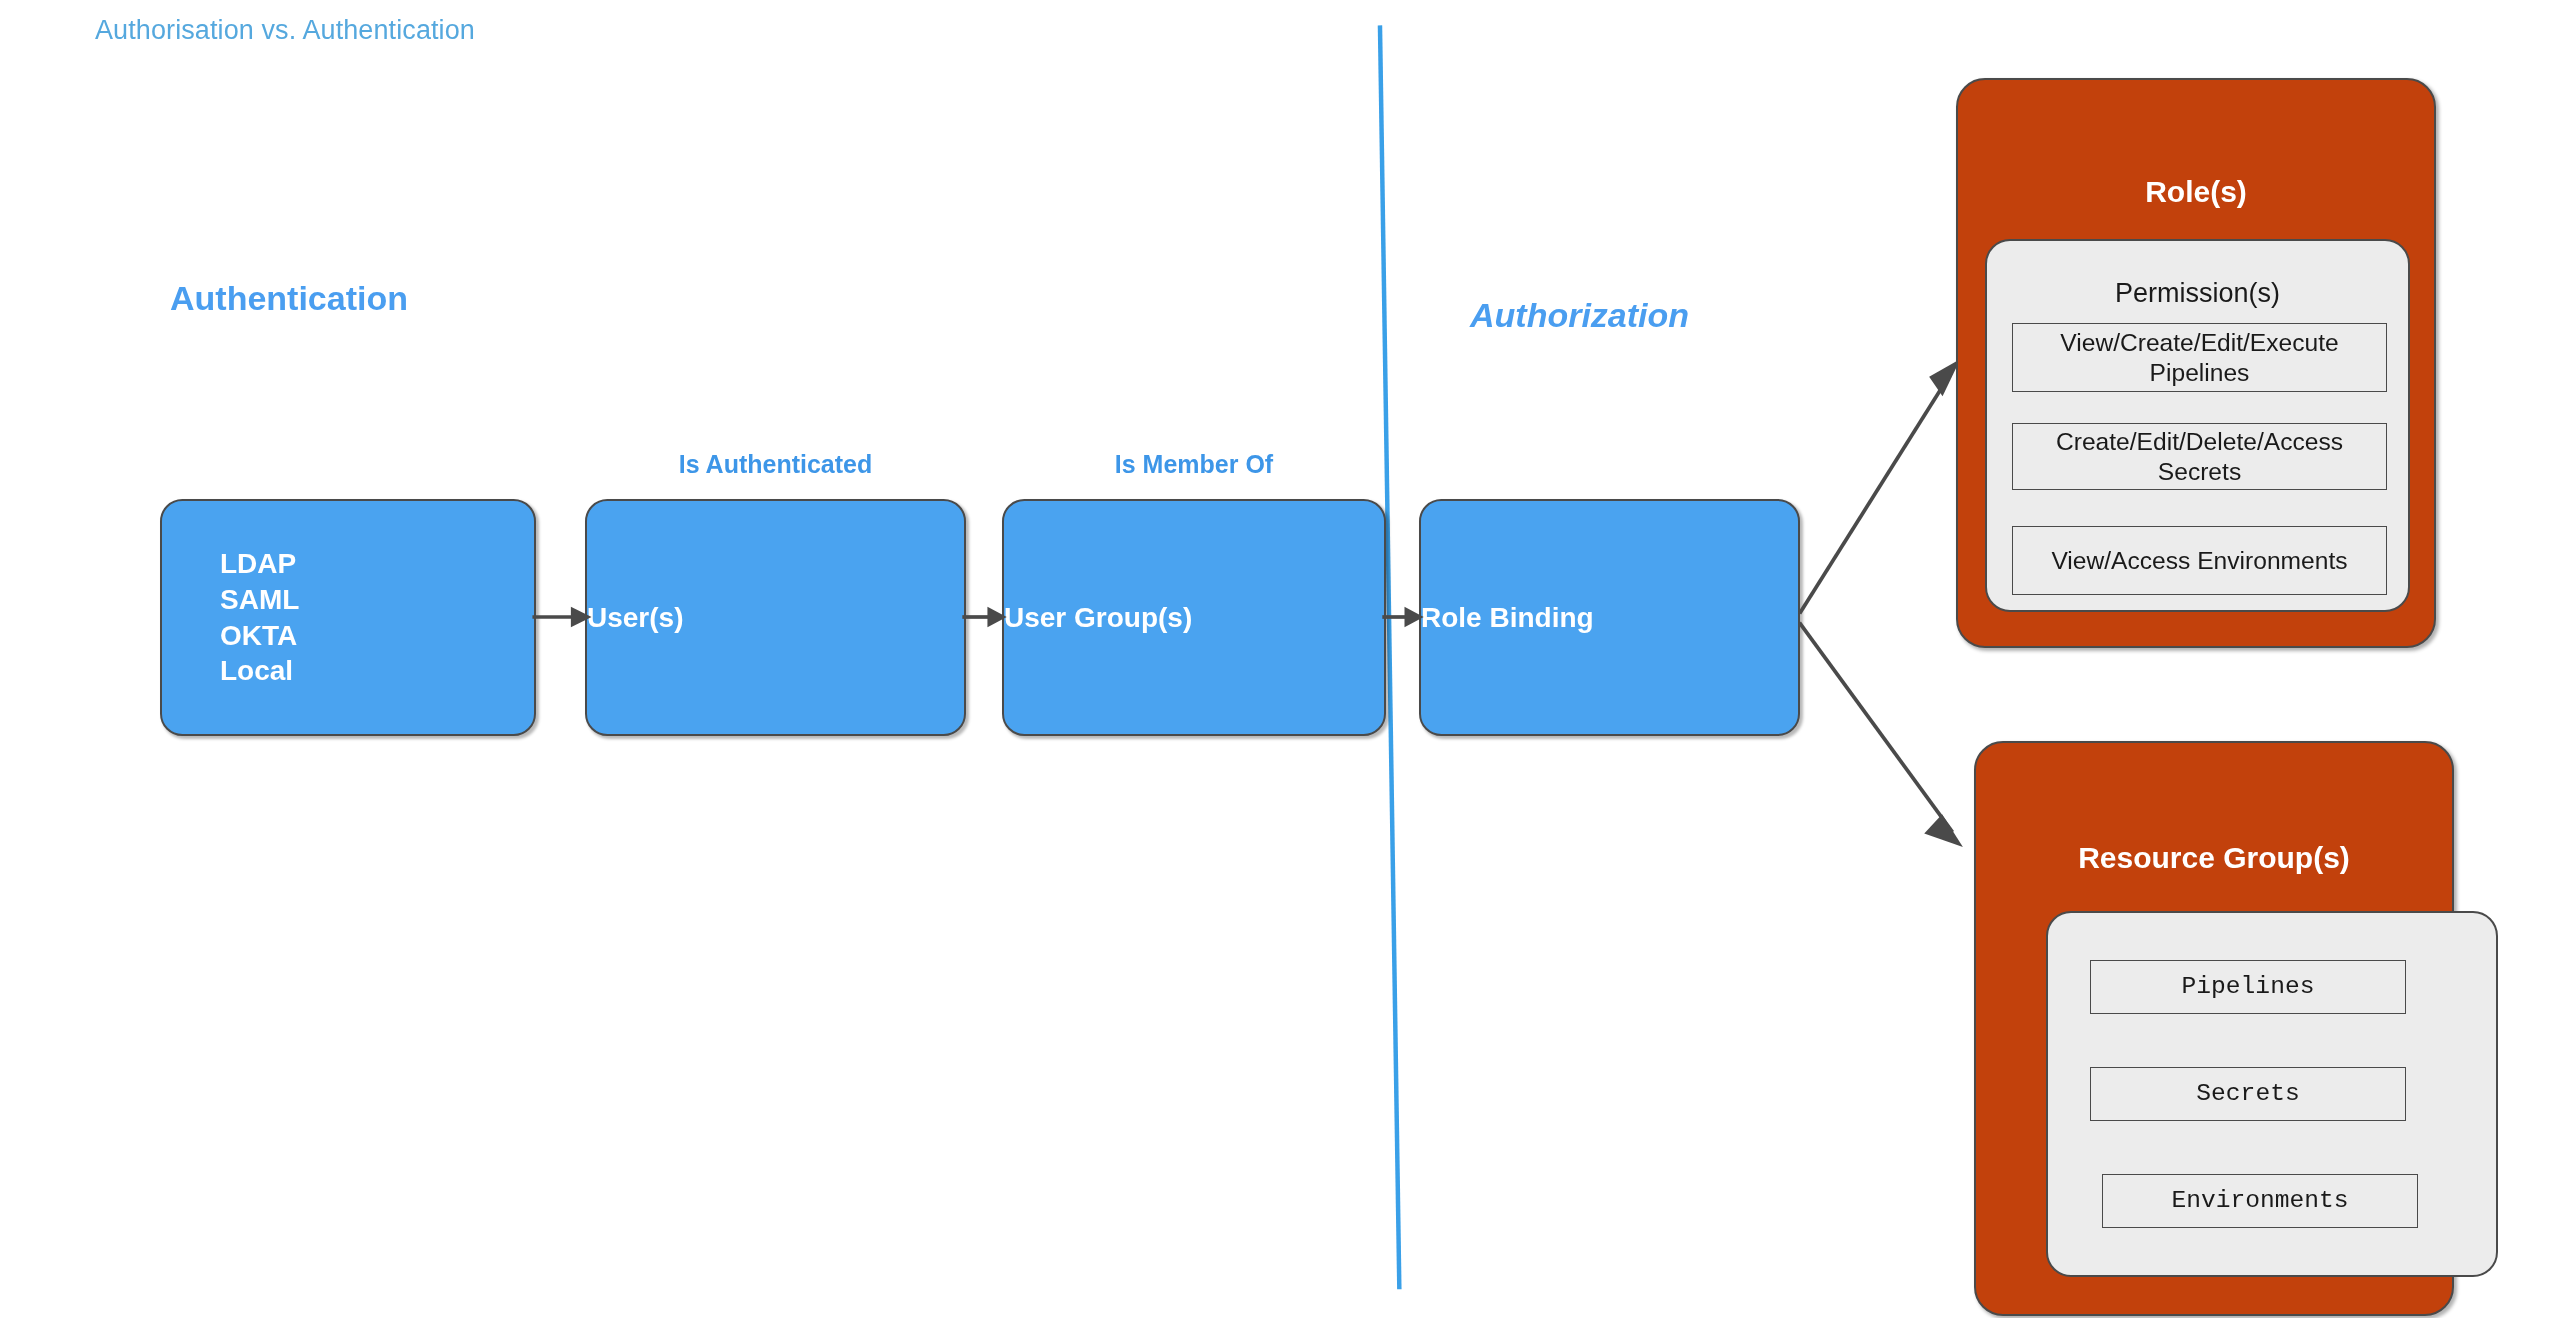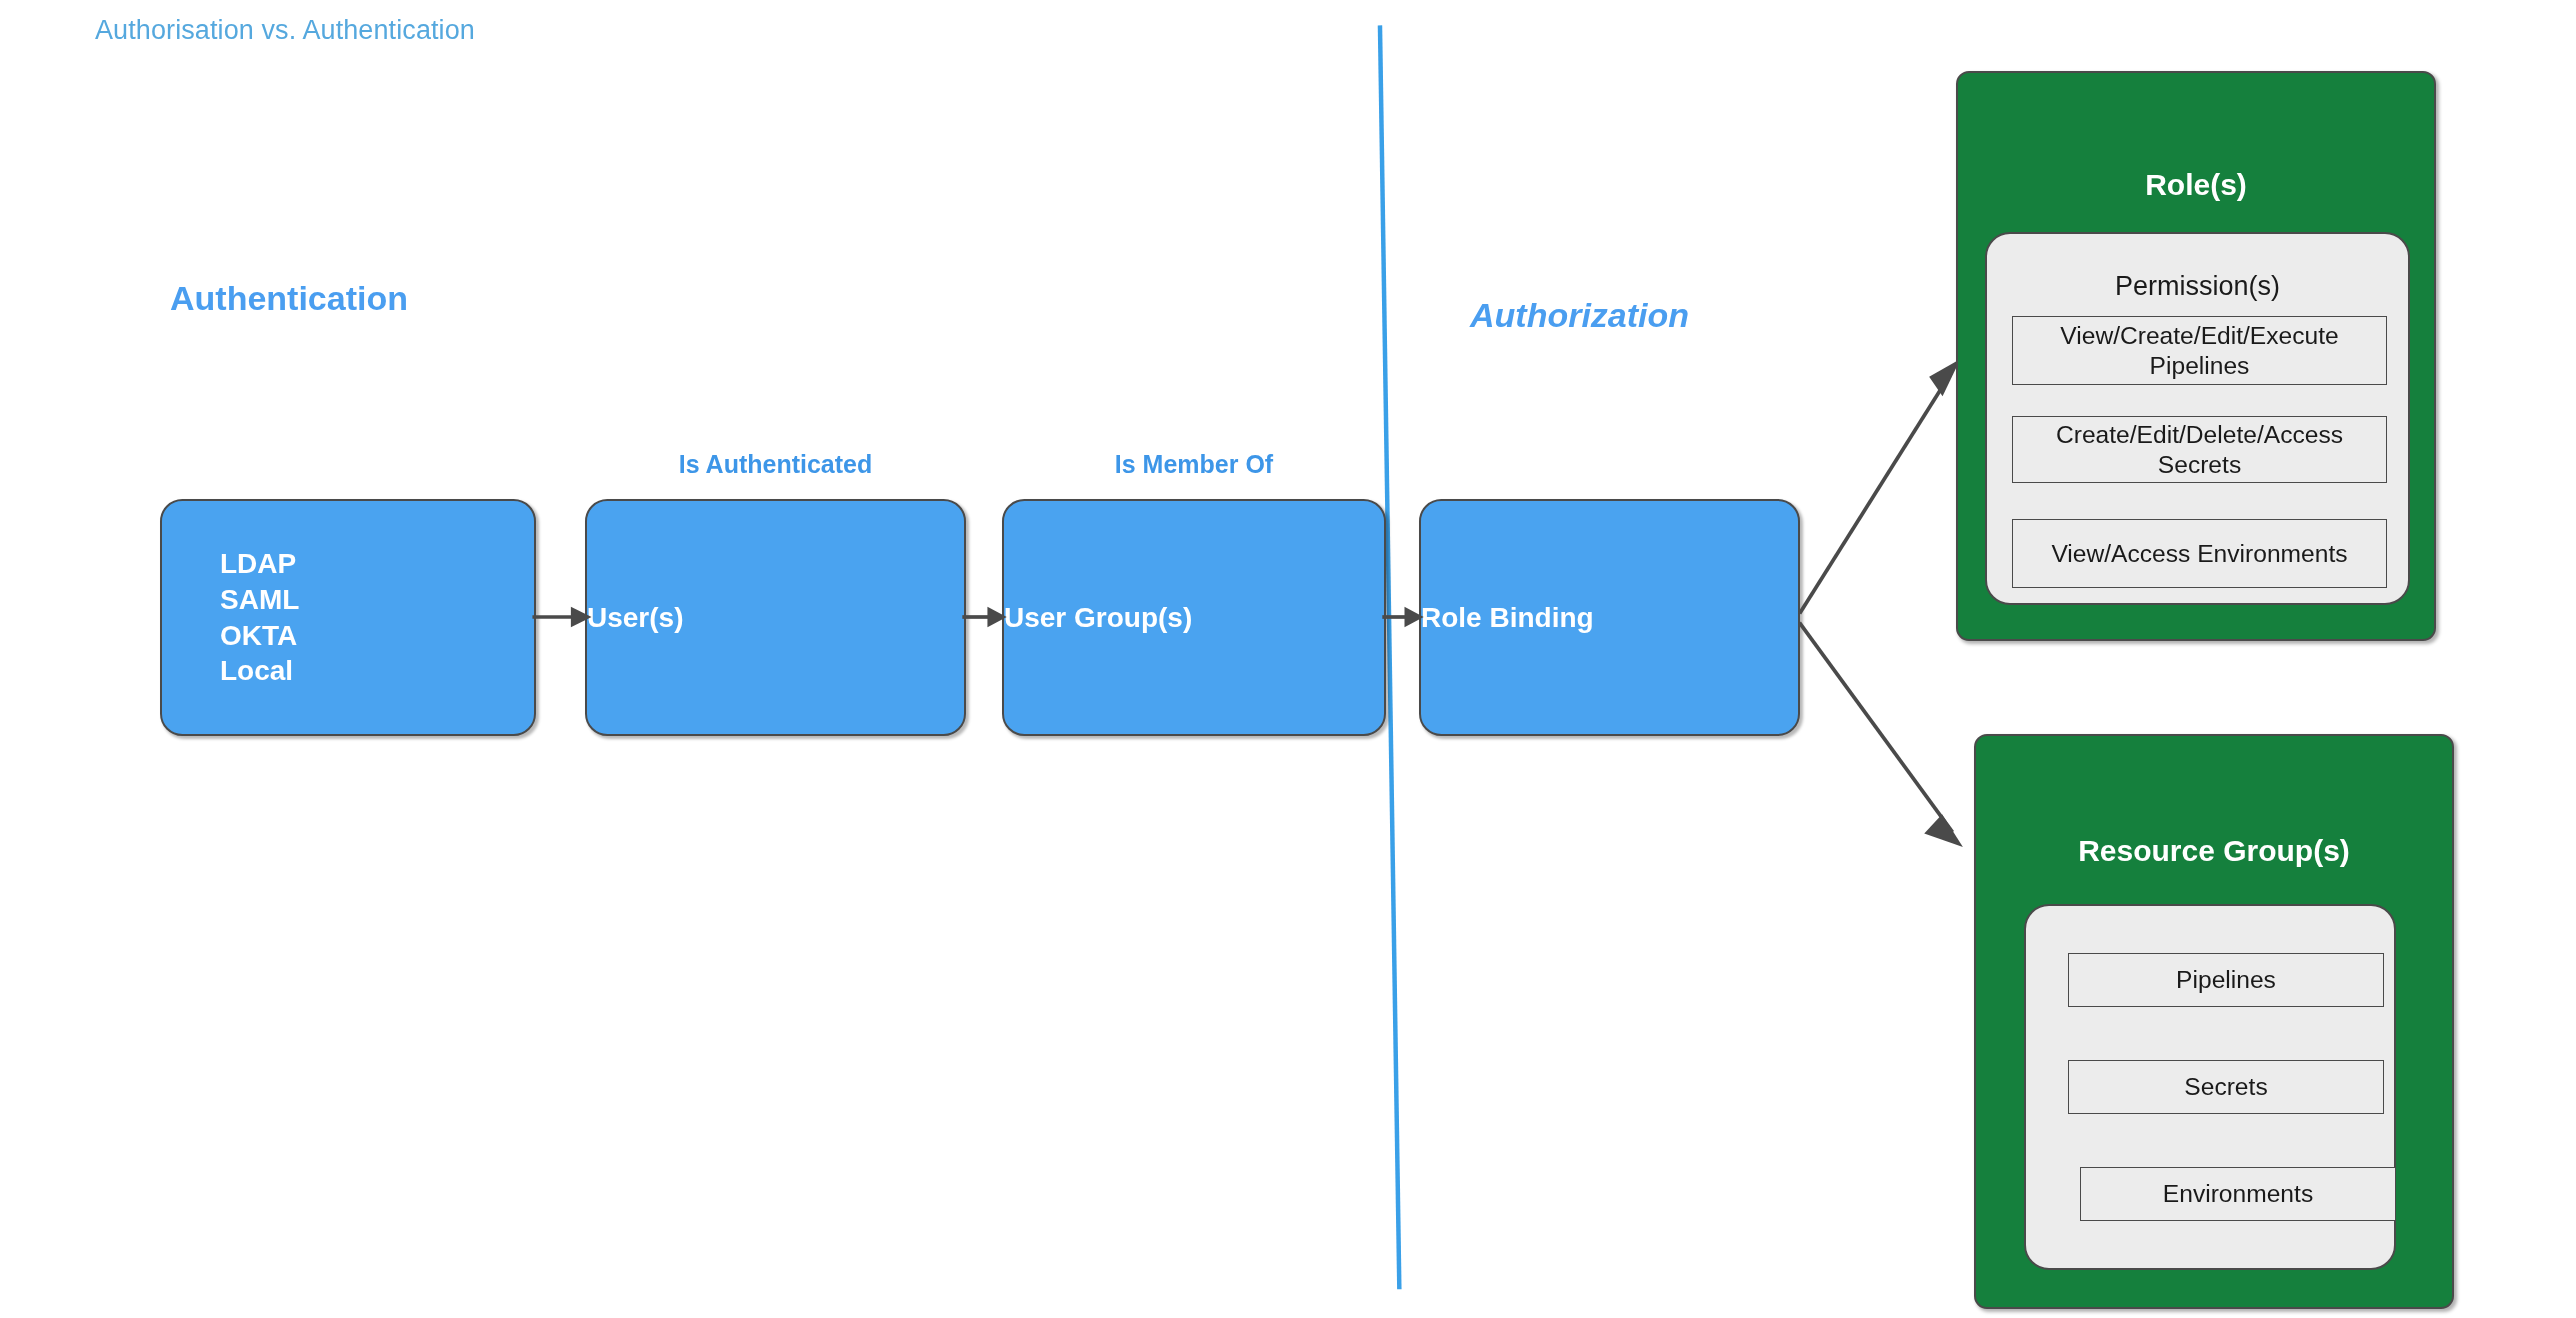--- a/index.html
+++ b/index.html
@@ -86,25 +86,26 @@
   #divider {
     position: absolute;
     left: 0; top: 0;
     width: 2576px; height: 1319px;
     pointer-events: none;
   }
 
   
   .group-panel {
     position: absolute;
-    background: #15803d;
+    background: #c2410c;
     border: 2.2px solid #4a4a4a;
-    border-radius: 13px;
+    border-radius: 29px;
     box-sizing: border-box;
     box-shadow: 2.2px 2.2px 3.7px rgba(0,0,0,0.3);
+    margin-top: 7px;
   }
   .group-title {
     position: absolute;
     left: 0; width: 100%;
     text-align: center;
     color: #ffffff;
     font-weight: bold;
     font-size: 30px;
     white-space: nowrap;
   }
@@ -143,21 +144,21 @@
   #panel-roles .group-title  { top: 95px; }
   #panel-roles .inner-panel  { left: 27px; top: 159px; width: 425px; height: 373px; }
   #panel-roles .inner-title  { top: 37px; }
   #perm-pipelines     { left: 25px;  top: 82px; width: 375px; height: 69px; }
   #perm-secrets       { left: 25px;  top: 182px; width: 375px; height: 67px; }
   #perm-environments  { left: 25px;  top: 285px; width: 375px; height: 69px; }
 
   
   #panel-resources    { left: 1974px; top: 734px; width: 480px; height: 575px; }
   #panel-resources .group-title { top: 98px; }
-  #panel-resources .inner-panel { left: 48px; top: 168px; width: 372px; height: 366px; }
+  #panel-resources .inner-panel { left: 70px; top: 168px; width: 452px; height: 366px; font-family: Liberation Mono, monospace; }
   #res-pipelines      { left: 42px; top: 47px;  width: 316px; height: 54px; }
   #res-secrets        { left: 42px; top: 154px; width: 316px; height: 54px; }
   #res-environments   { left: 54px; top: 261px; width: 316px; height: 54px; }
 </style>
 </head>
 <body>
 
 <div id="canvas">
 
   <div class="doc-title">Authorisation vs. Authentication</div>

